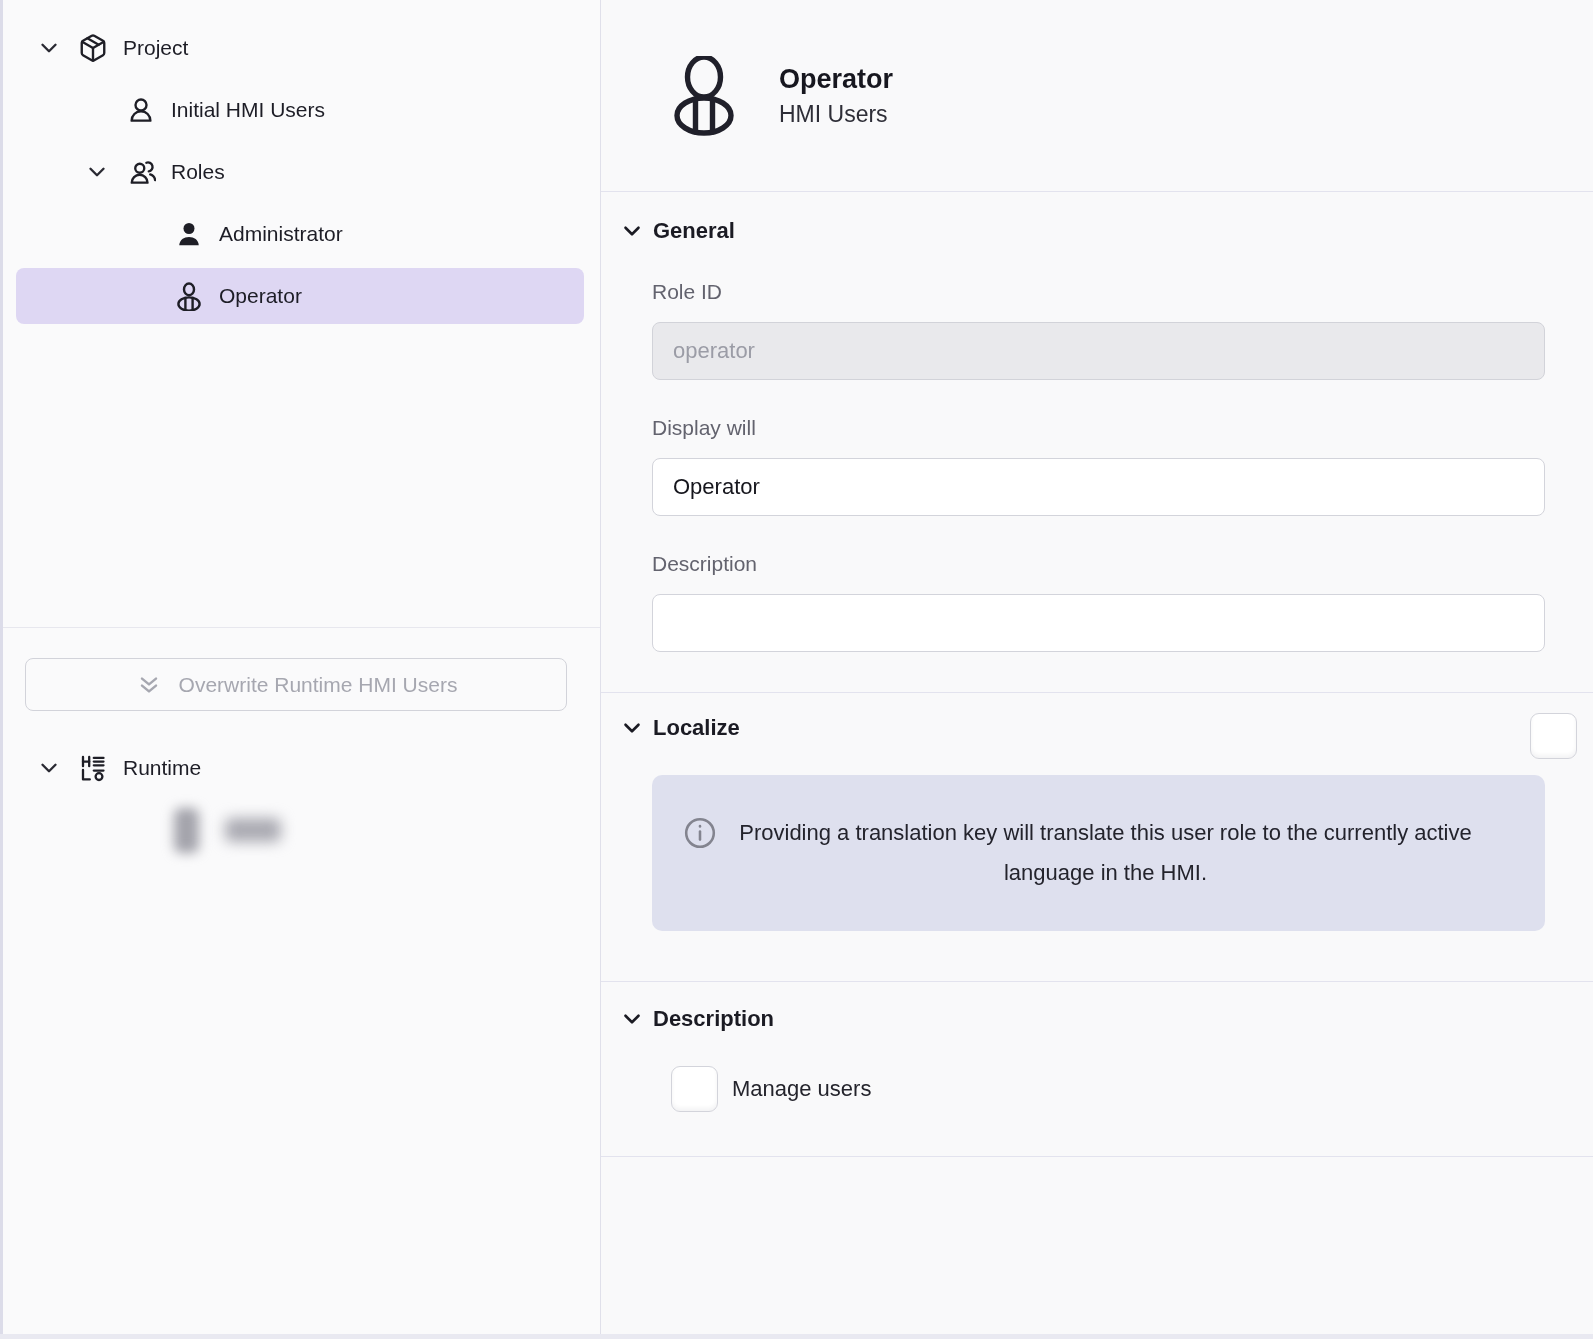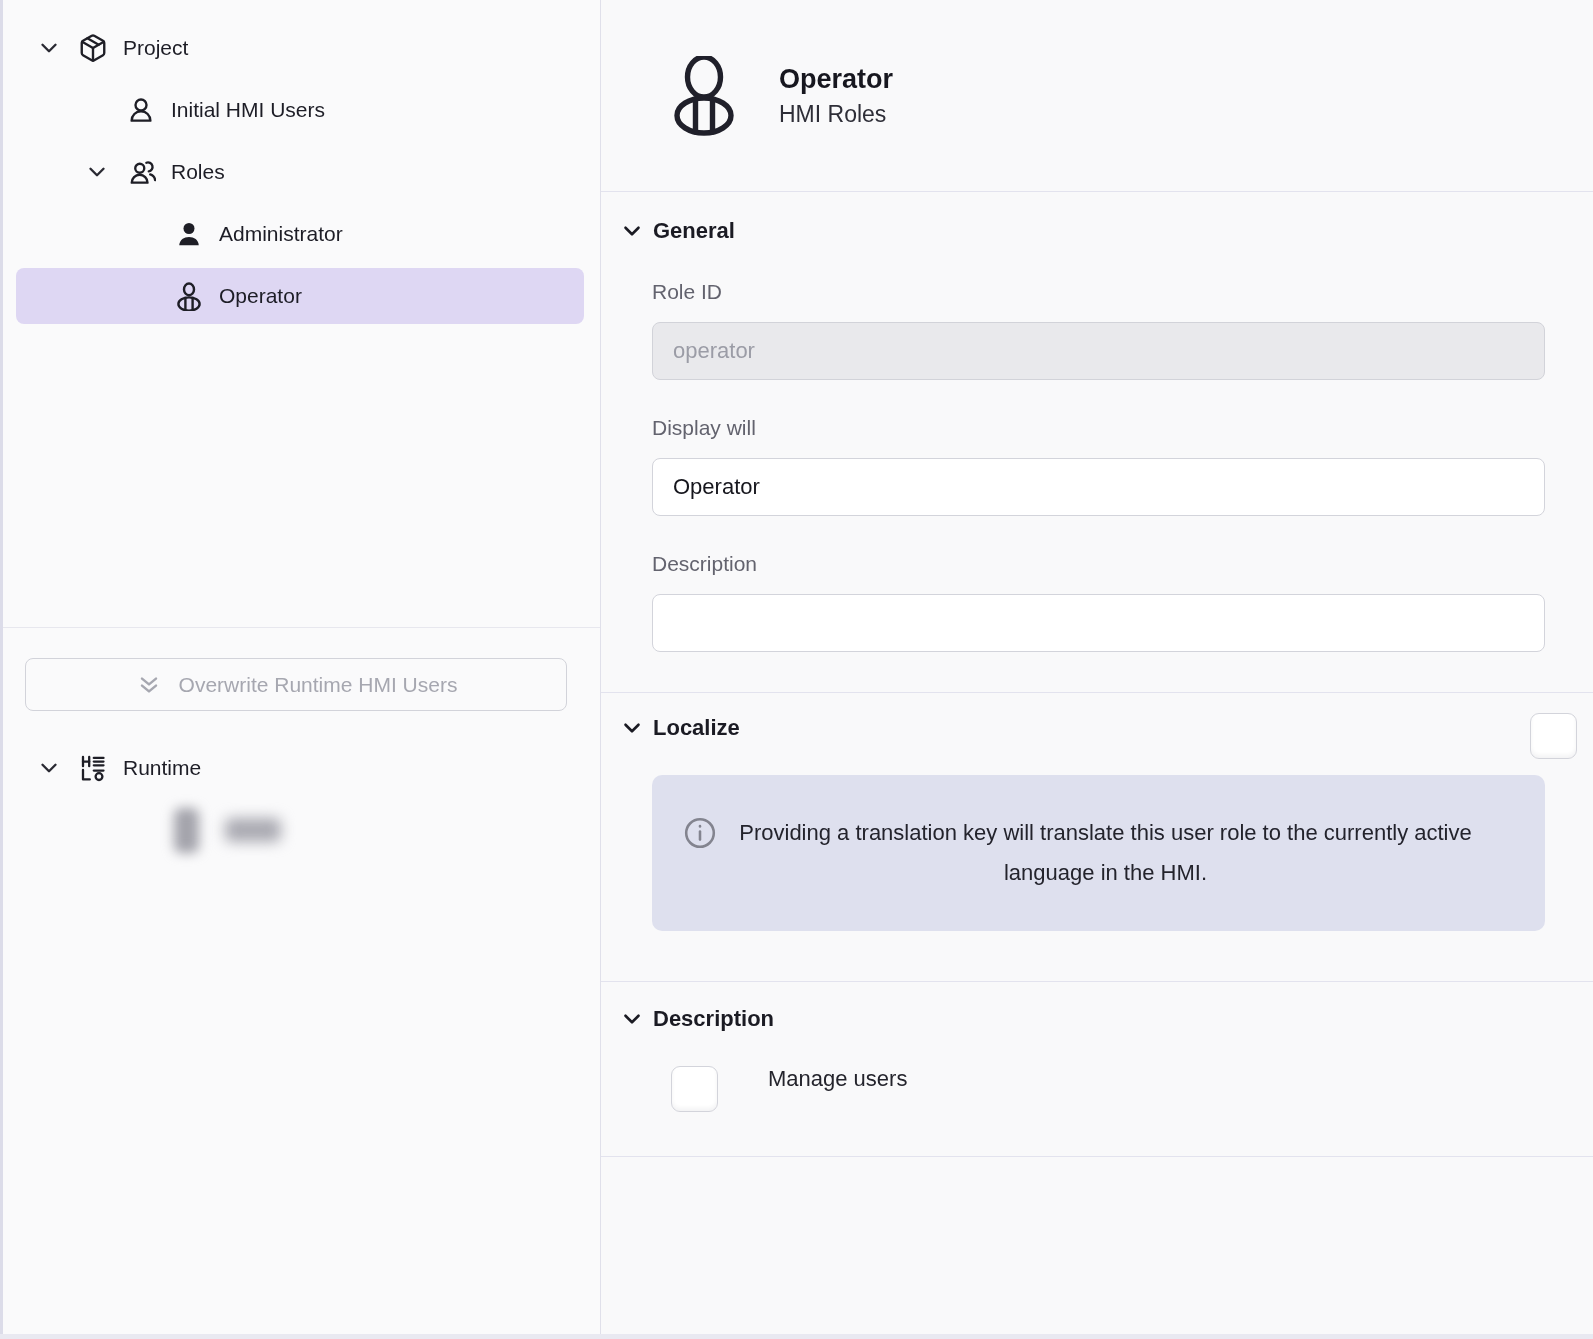--- a/index.html
+++ b/index.html
@@ -67,21 +67,21 @@
   .sec-localize { padding-top:22px; padding-bottom:50px; }
   .checkbox { width:47px; height:46px; background:#ffffff; border:1.5px solid #d3d4db; border-radius:9px;
               box-shadow: inset 0 -3px 4px rgba(20,20,40,0.05); }
   .localize-checkbox { position:absolute; top:20px; right:16px; }
   .info-banner { margin:34px 48px 0 51px; background:#dee0ee; border-radius:10px;
                  display:flex; align-items:flex-start; padding:38px 30px 38px 30px;text-align:center; }
   .info-ic { width:36px; height:36px; flex:0 0 auto; margin-top:2px; }
   .info-text { margin-left:20px; font-size:22px; line-height:40px; color:#23232c; max-width:735px; }
 
   .sec-permissions { padding-top:24px; padding-bottom:44px; }
-  .perm-row { display:flex; margin-left:70px; margin-top:34px;gap:36px; }
+  .perm-row { display:flex; align-items:center; margin-left:70px; margin-top:34px; }
   .perm-label { margin-left:14px; font-size:22px; color:#24242c; }
 
   svg { display:block; }
 </style>
 </head>
 <body>
 
 <div class="app">
   <div class="edge-left"></div>
 
@@ -209,21 +209,21 @@
       <span class="role-icon-large">
         <svg width="66" height="80" viewBox="0 0 66 80" fill="none" stroke="#20202a" stroke-width="5.4" stroke-linecap="round" stroke-linejoin="round">
             <ellipse cx="33" cy="21" rx="16.5" ry="20"></ellipse>
             <ellipse cx="33" cy="59.5" rx="27" ry="17.5"></ellipse>
             <path d="M24.5 43v33"></path>
             <path d="M41.5 43v33"></path>
           </svg>
       </span>
       <div class="headings">
         <div class="role-title">Operator</div>
-        <div class="role-subtitle">HMI Roles</div>
+        <div class="role-subtitle">HMI Users</div>
       </div>
     </div>
 
     <div class="section sec-general">
       <div class="section-head">
         <span class="chev">
           <svg width="26" height="26" viewBox="0 0 24 24" fill="none" stroke="#1b1b23" stroke-width="2.4" stroke-linecap="round" stroke-linejoin="round">
               <path d="M6 9l6 6 6-6"></path>
             </svg>
         </span>

